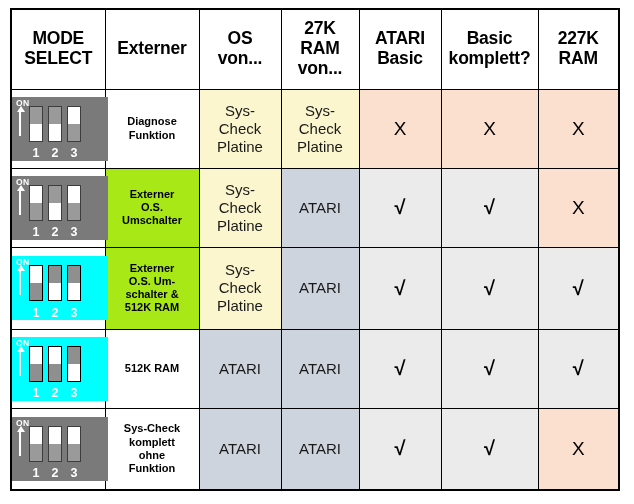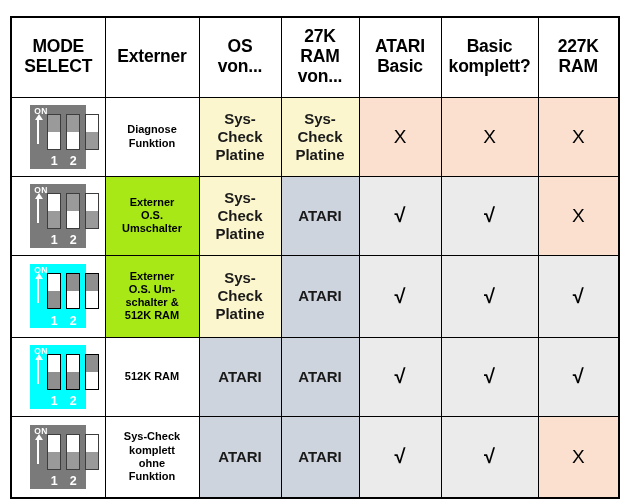--- a/index.html
+++ b/index.html
@@ -10,21 +10,21 @@
   body {
     width: 634px;
     height: 504px;
     overflow: hidden;
     font-family: "Liberation Sans", sans-serif;
   }
 
   #mode-table-wrap {
     position: absolute;
     left: 10px;
-    top: 16px;
+    top: 8px;
     width: 608px;
     height: 477px;
   }
 
   table.mode-table {
     border-collapse: collapse;
     table-layout: fixed;
     width: 608px;
     height: 477px;
     border: 2px solid #000000;
@@ -71,41 +71,41 @@
     font-weight: bold;
     font-size: 11px;
     line-height: 1.2;
     color: #000000;
     padding: 2px 3px;
   }
   td.value {
     font-size: 15px;
     line-height: 1.2;
     color: #1a1a1a;
-    font-weight: bold;
+    font-weight: normal;
   }
   td.mark {
     font-size: 19px;
     color: #000000;
     font-weight: normal;
   }
   td.mark.check { font-weight: bold; font-size: 20px; }
 
   
   .bg-white  { background: #ffffff !important; }
   .bg-cream  { background: #fbf6cd !important; }
   .bg-blue   { background: #ced4de !important; }
   .bg-peach  { background: #fbe0d0 !important; }
   .bg-grey   { background: #ebebeb !important; }
   .bg-green  { background: #a8e817 !important; }
 
   
   .dip {
     position: relative;
-    width: 56px;
+    width: 96px;
     height: 64px;
     margin: 0 auto;
     background: #7a7a7a;
     box-sizing: border-box;
     padding-left: 44px;
   }
   .dip.cyan { background: #00ffff; }
 
   .dip-on {
     position: absolute;

